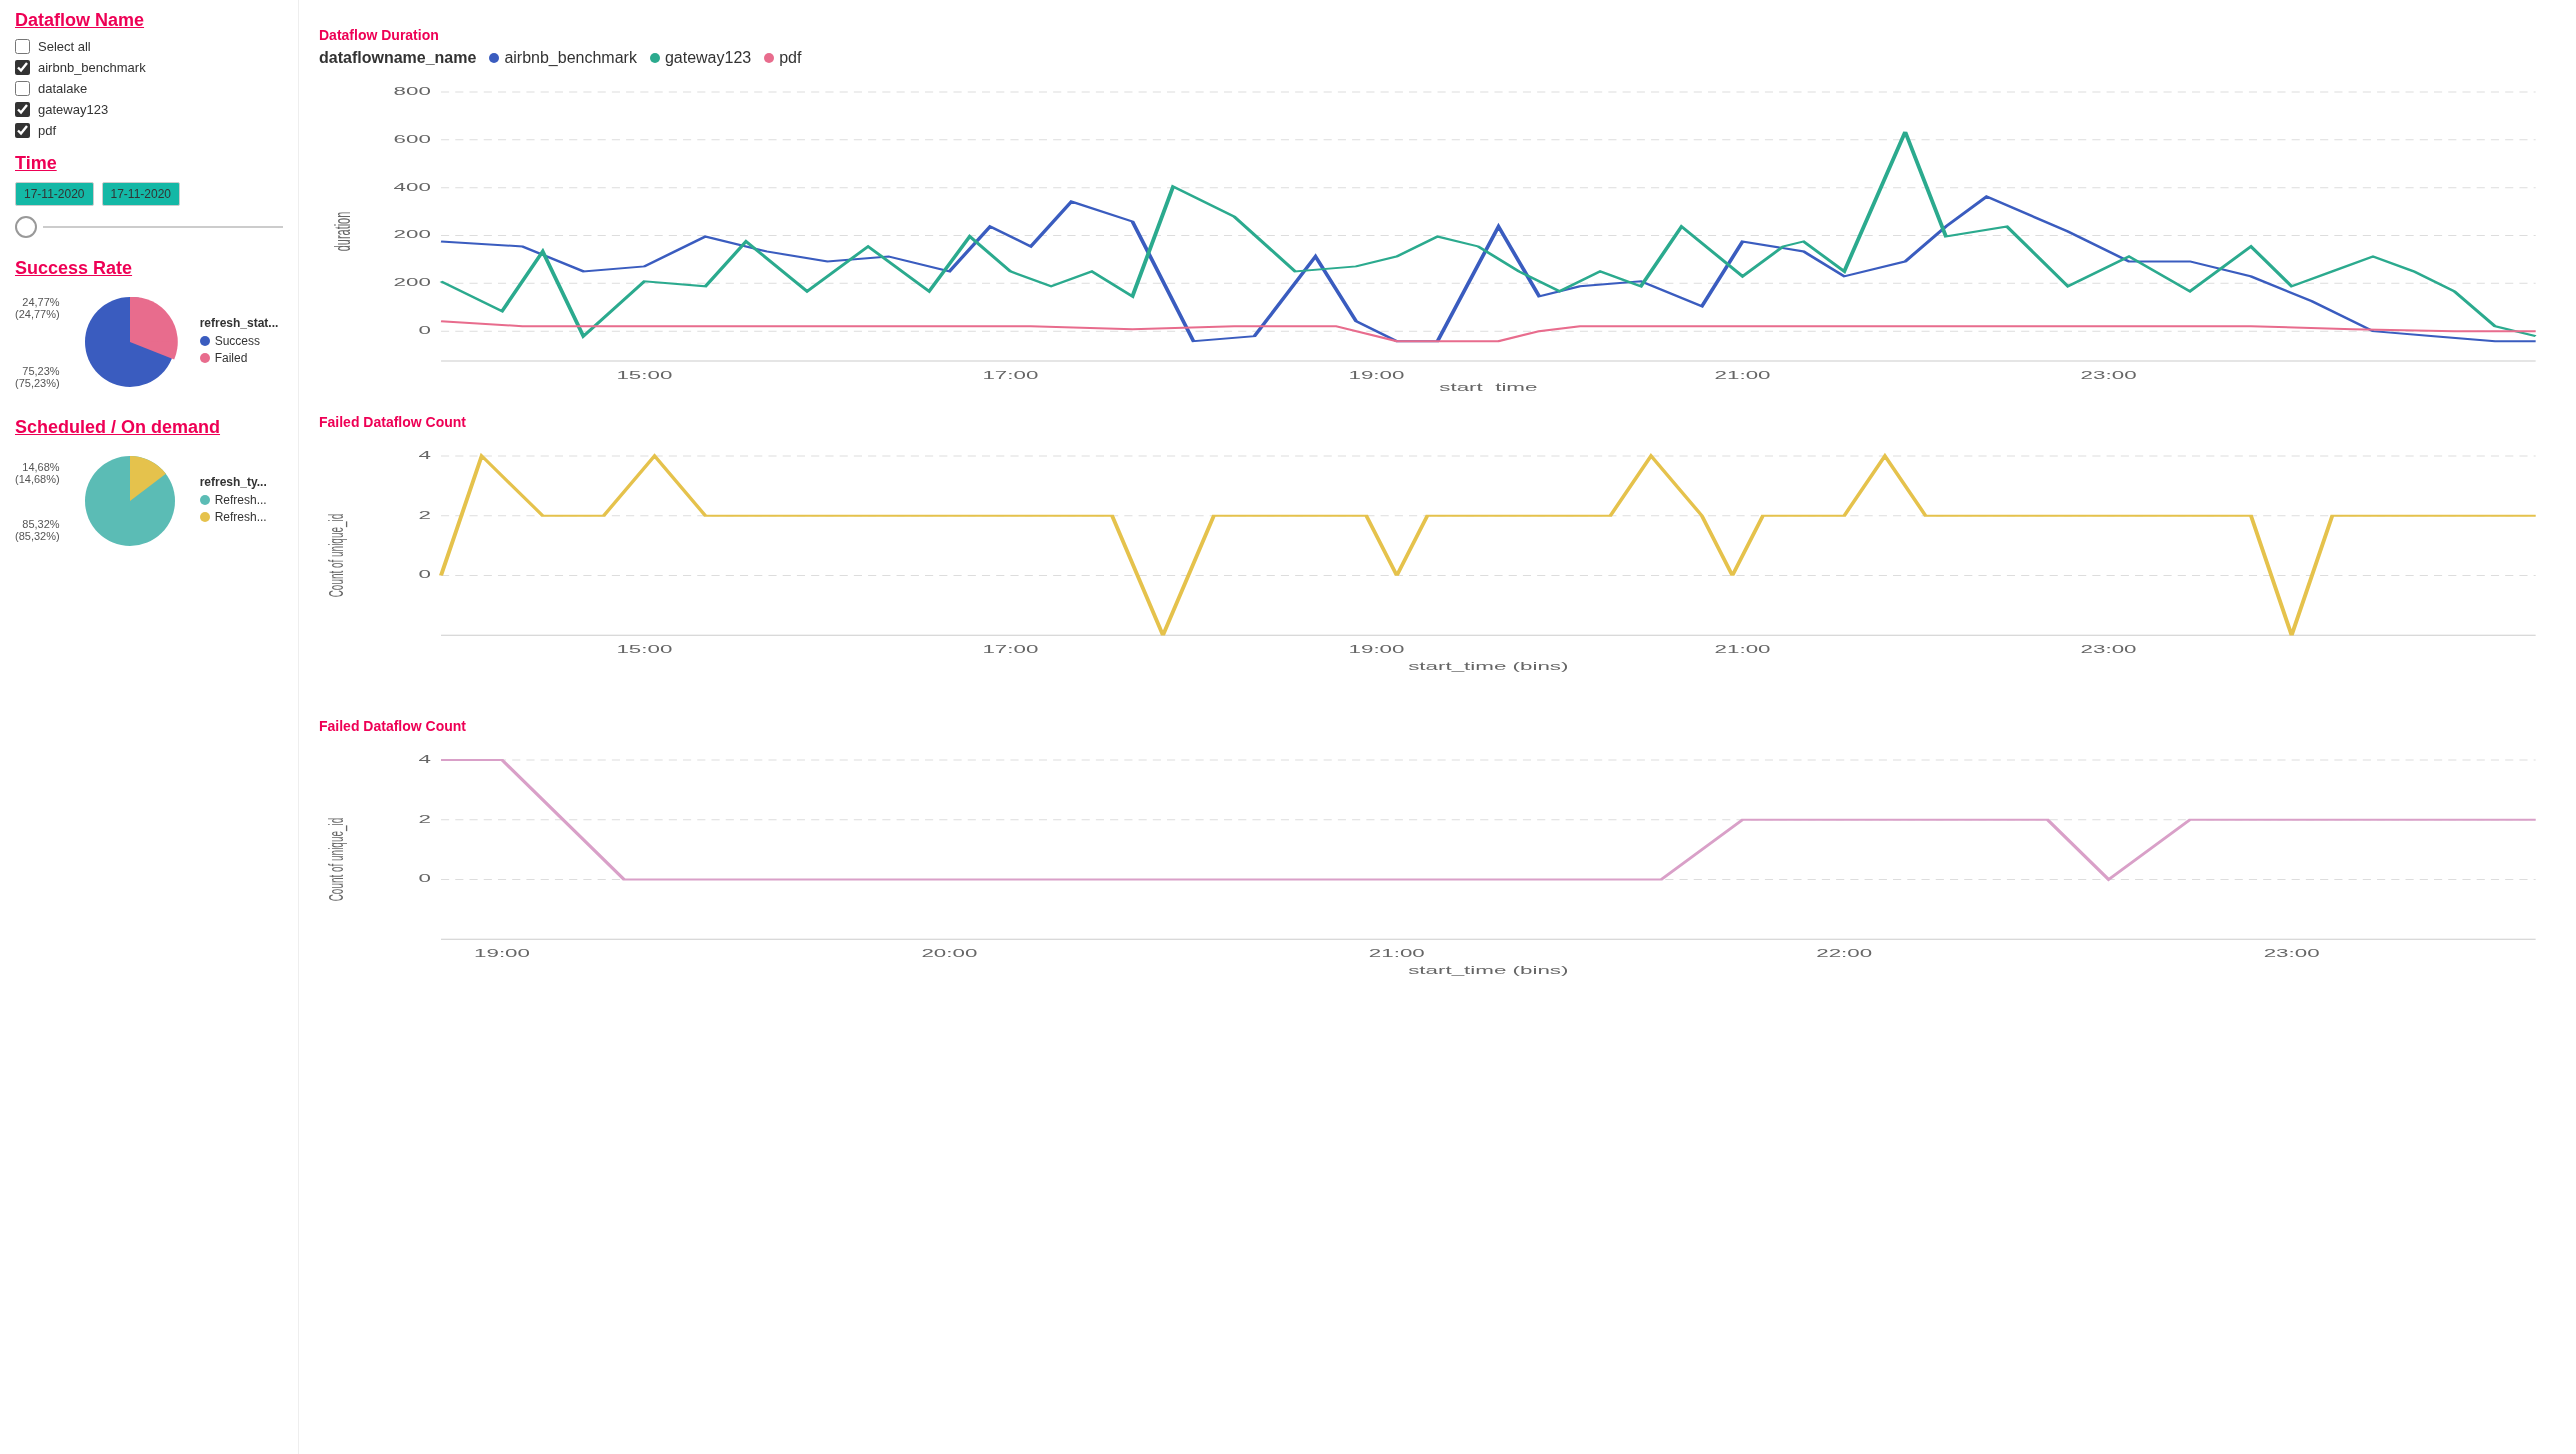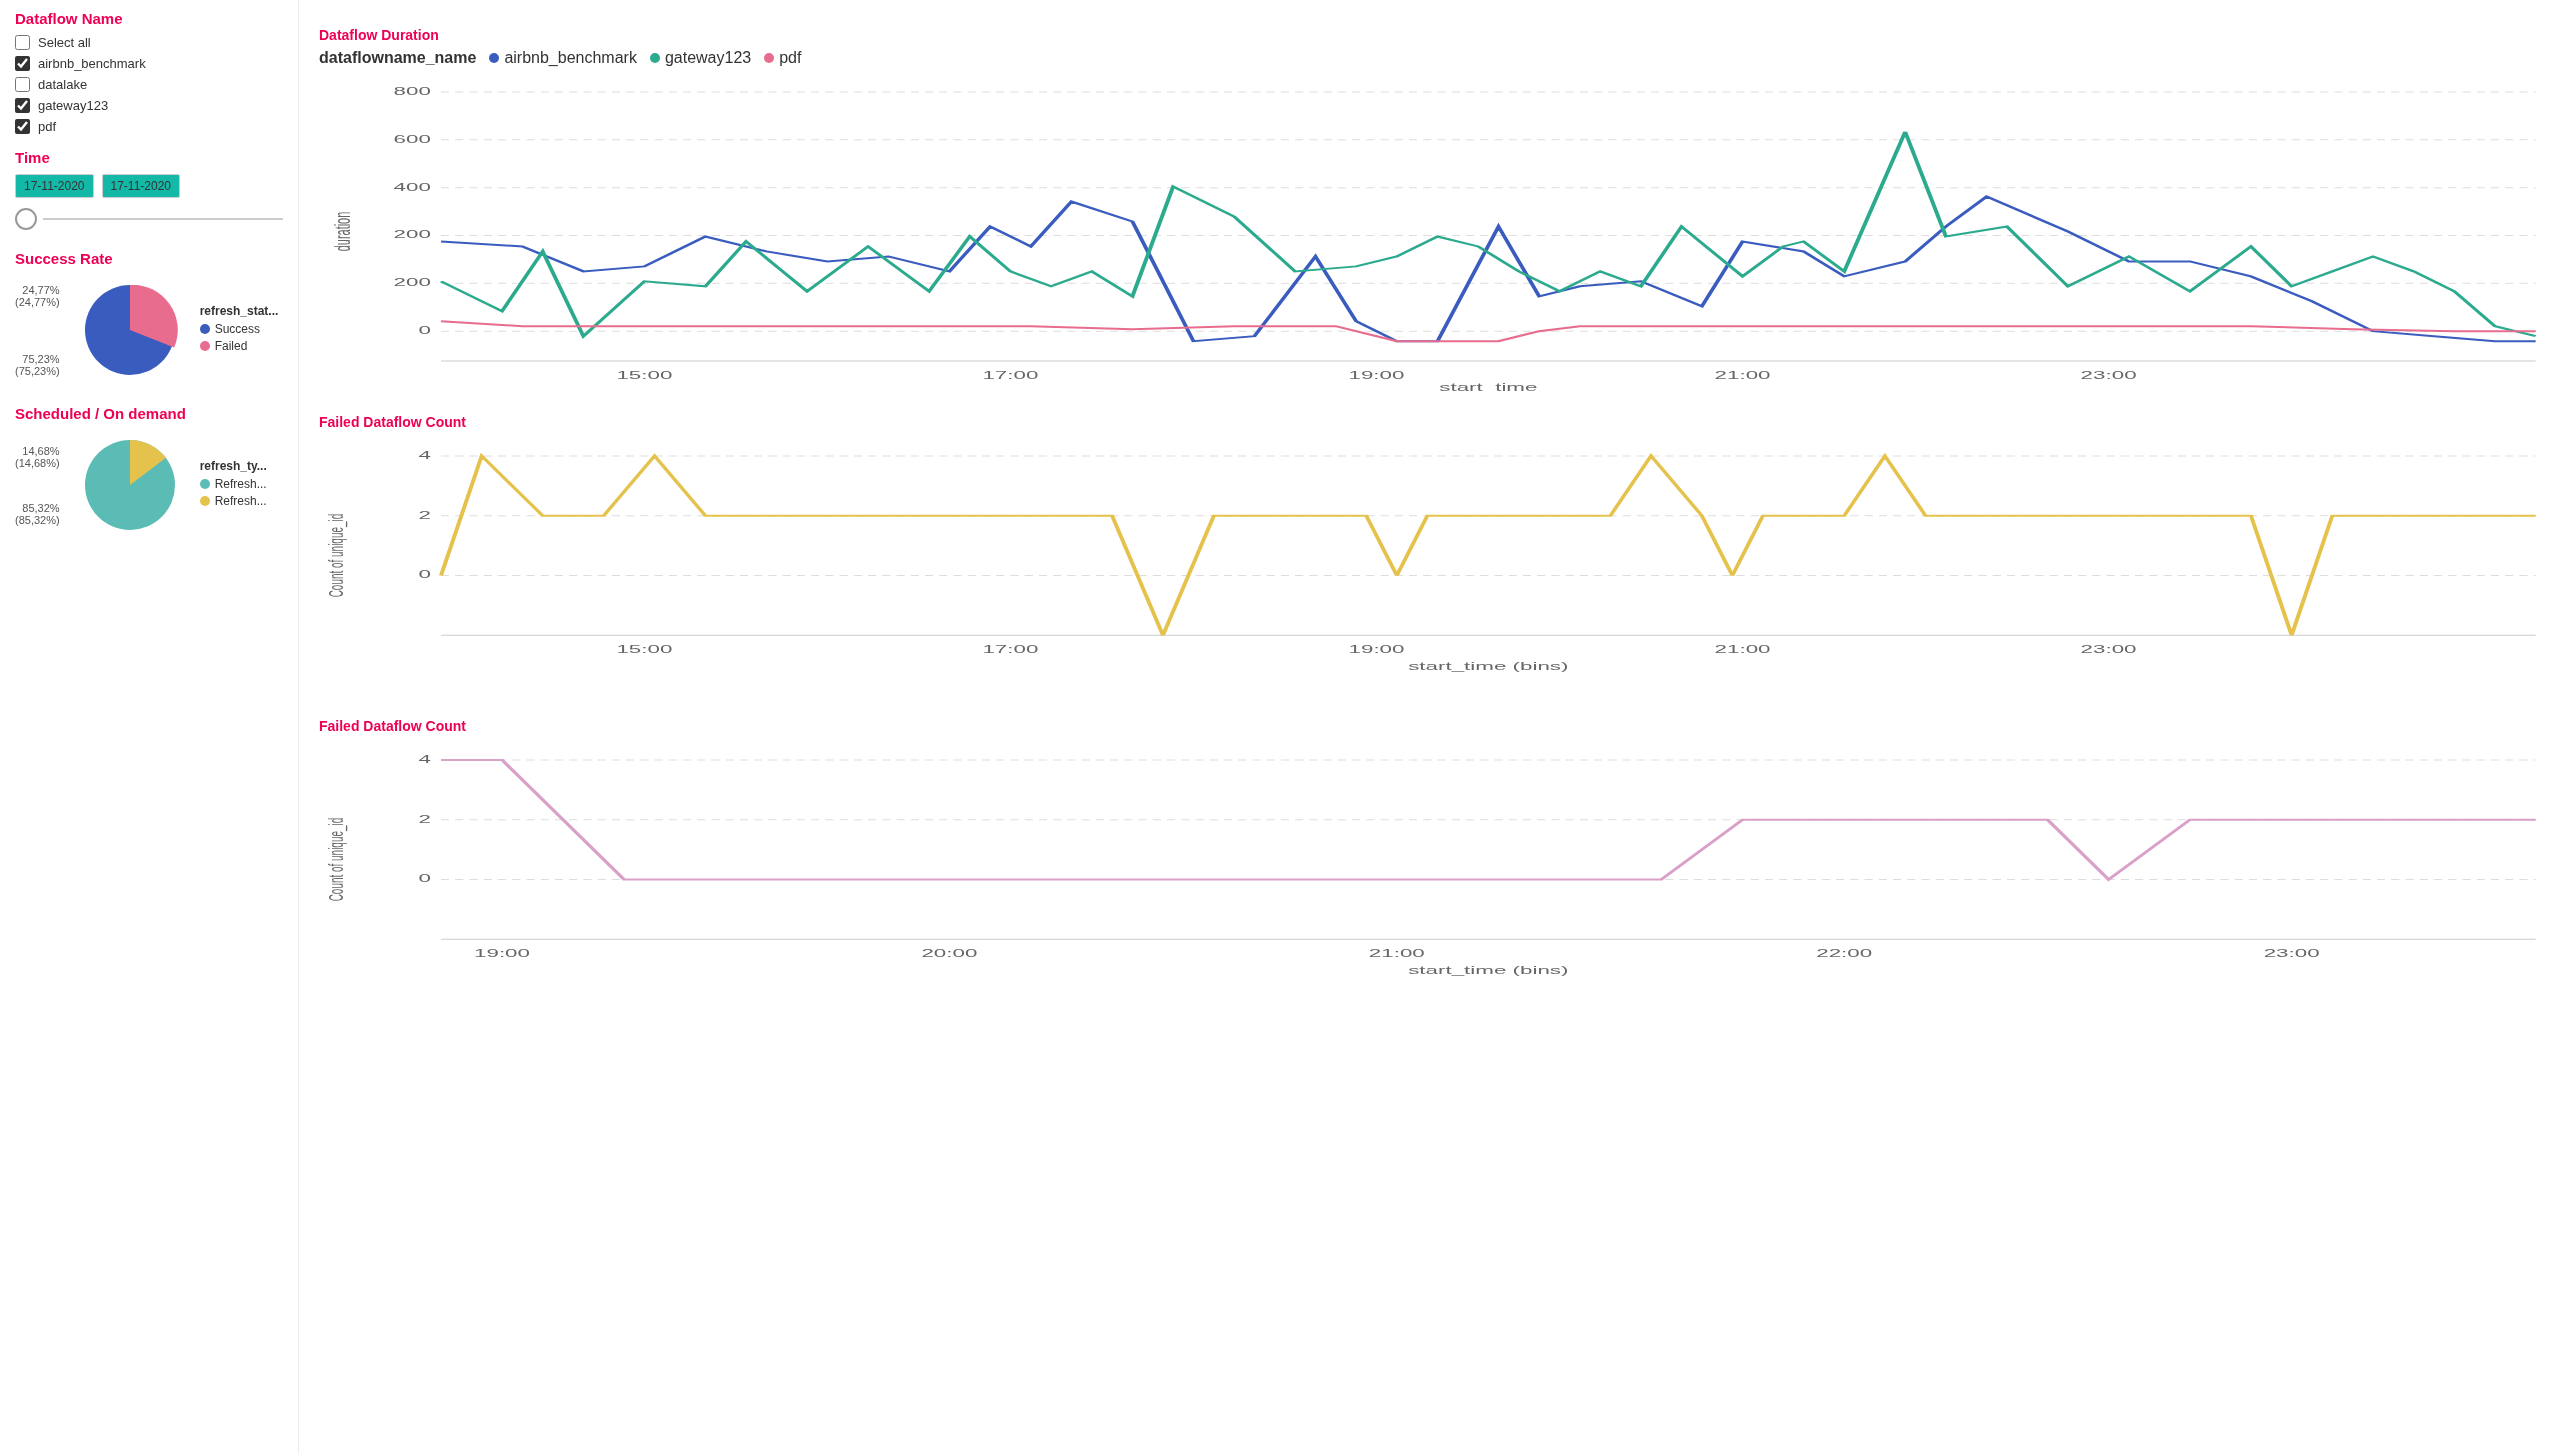--- a/index.html
+++ b/index.html
@@ -1,21 +1,21 @@
 <!DOCTYPE html>
 <html><head>
   <meta charset="utf-8">
   <style>
     * { box-sizing: border-box; margin: 0; padding: 0; }
     body { font-family: Arial, sans-serif; font-size: 13px; background: #fff; color: #333; }
     .layout { display: flex; width: 100%; min-height: 100vh; }
     .sidebar { width: 299px; min-width: 299px; padding: 10px 15px; border-right: 1px solid #eee; }
     .main { flex: 1; padding: 22px 20px; }
 
-    .section-title { color: #e05; font-size: 15px; font-weight: bold; margin-bottom: 8px; }
+    .section-title { color: #e05; font-size: 18px; font-weight: bold; margin-bottom: 8px; text-decoration: underline; }
     .subsection-title { color: #e05; font-size: 14px; font-weight: bold; margin-bottom: 6px; }
 
     .checkbox-list { list-style: none; }
     .checkbox-list li { display: flex; align-items: center; gap: 8px; margin-bottom: 6px; font-size: 13px; }
     .checkbox-list li input[type=checkbox] { width: 15px; height: 15px; accent-color: #333; }
 
     .time-section { margin-top: 15px; }
     .date-range { display: flex; gap: 8px; margin-top: 6px; margin-bottom: 10px; }
     .date-box { border: 1px solid #ccc; padding: 4px 8px; font-size: 12px; border-radius: 2px; background: #14b8a6; }
     .time-slider { display: flex; align-items: center; gap: 6px; }

